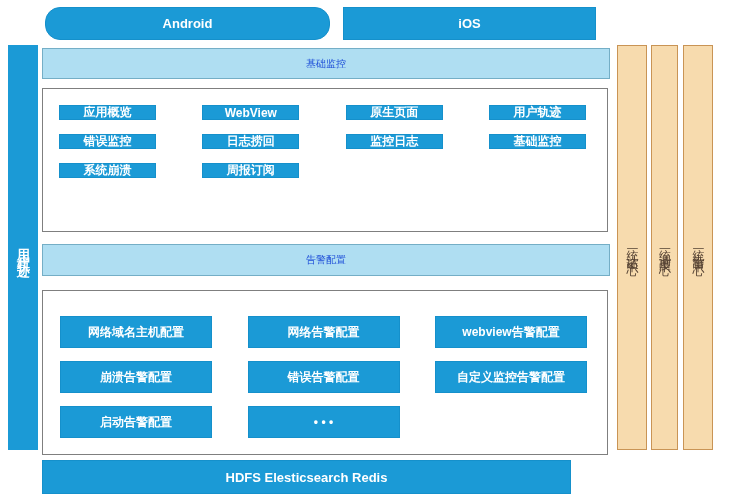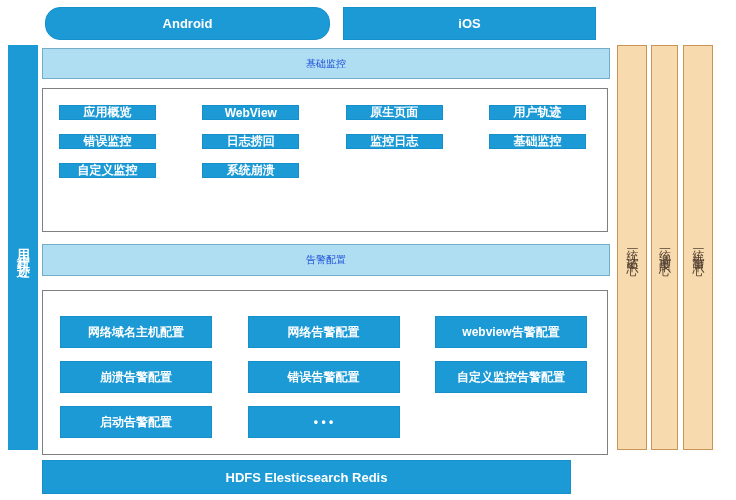--- a/index.html
+++ b/index.html
@@ -144,24 +144,24 @@
       <div class="btn">用户轨迹</div>
 
       <div class="btn">错误监控</div>
 
       <div class="btn">日志捞回</div>
 
       <div class="btn">监控日志</div>
 
       <div class="btn">基础监控</div>
 
-      <div class="btn">自定义监控</div>
 
       <div class="btn">系统崩溃</div>
 
+      <div class="btn">周报订阅</div>
     </div>
 
   <div class="section-bar" style="top:244px; height:32px;">告警配置</div>
 
   <div class="container grid grid2" style="top:290px; height:165px;">
 
       <div class="btn">网络域名主机配置</div>
 
 
       <div class="btn">网络告警配置</div>

